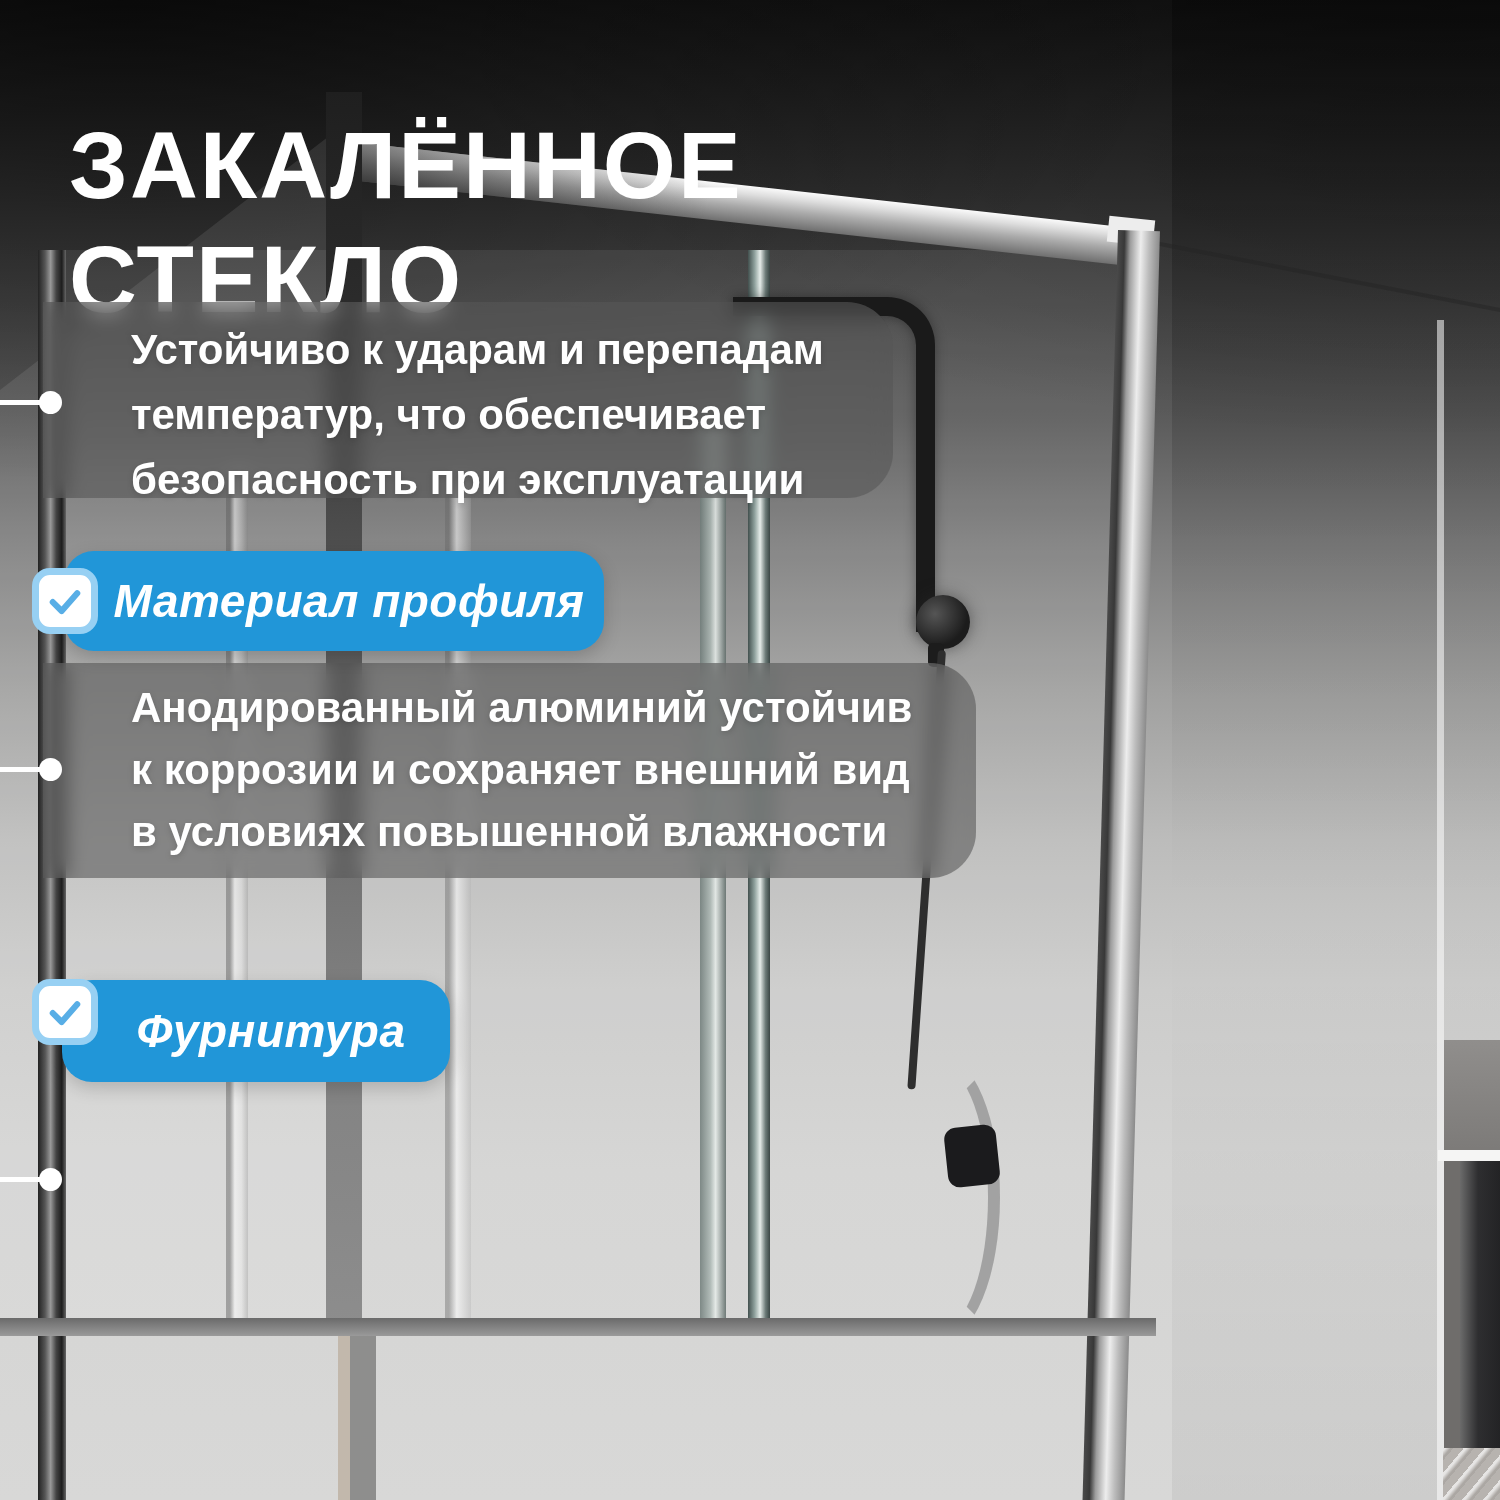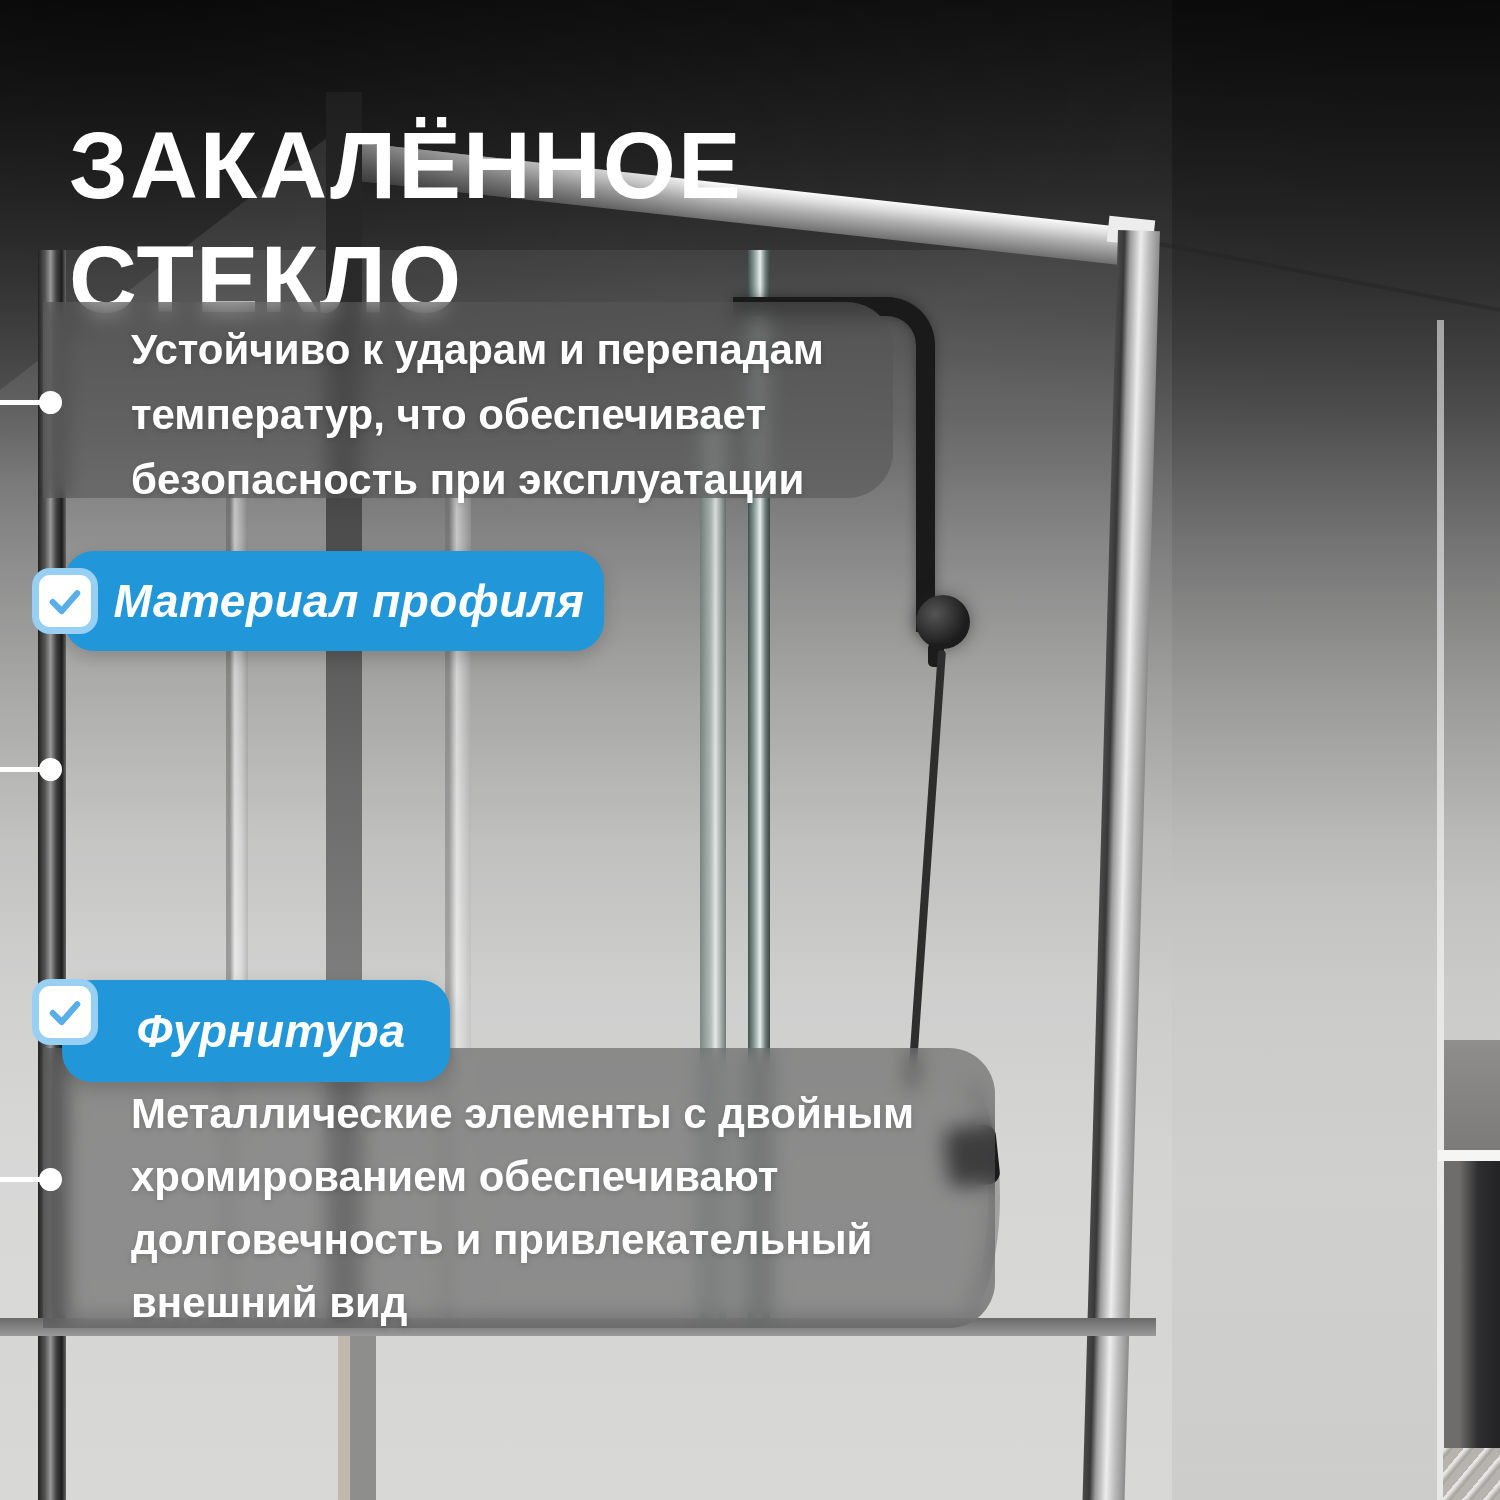--- a/index.html
+++ b/index.html
@@ -148,33 +148,32 @@
   <div class="conn-dot d1"></div>
 
   <div class="pill pill1">
     <span>Материал профиля</span>
   </div>
   <div class="checkbox cb1">
     <svg viewBox="0 0 36 36" fill="none" stroke="currentColor" stroke-width="5.5" stroke-linecap="round" stroke-linejoin="round">
         <path d="M7 19 l8 8 L29 11"></path>
       </svg>
   </div>
+  <section class="card card2">
+    <p>Анодированный алюминий устойчив
+к коррозии и сохраняет внешний вид
+в условиях повышенной влажности</p>
+  </section>
   <div class="conn-line l2"></div>
   <div class="conn-dot d2"></div>
 
   <div class="pill pill2">
     <span>Фурнитура</span>
   </div>
   <div class="checkbox cb2">
     <svg viewBox="0 0 36 36" fill="none" stroke="currentColor" stroke-width="5.5" stroke-linecap="round" stroke-linejoin="round">
         <path d="M7 19 l8 8 L29 11"></path>
       </svg>
   </div>
-  <section class="card card3">
-    <p>Металлические элементы с двойным
-хромированием обеспечивают
-долговечность и привлекательный
-внешний вид</p>
-  </section>
   <div class="conn-line l3"></div>
   <div class="conn-dot d3"></div>
 
 </div>
 
 </body></html>

